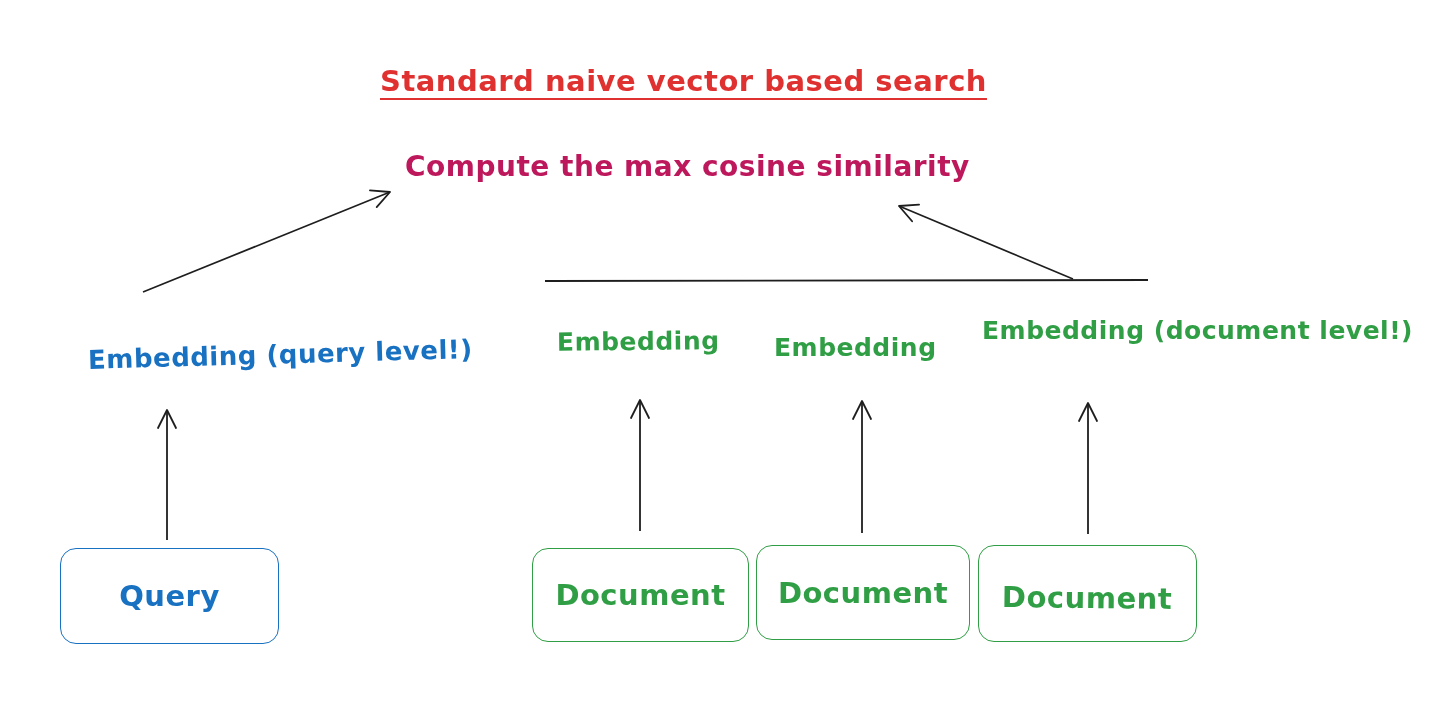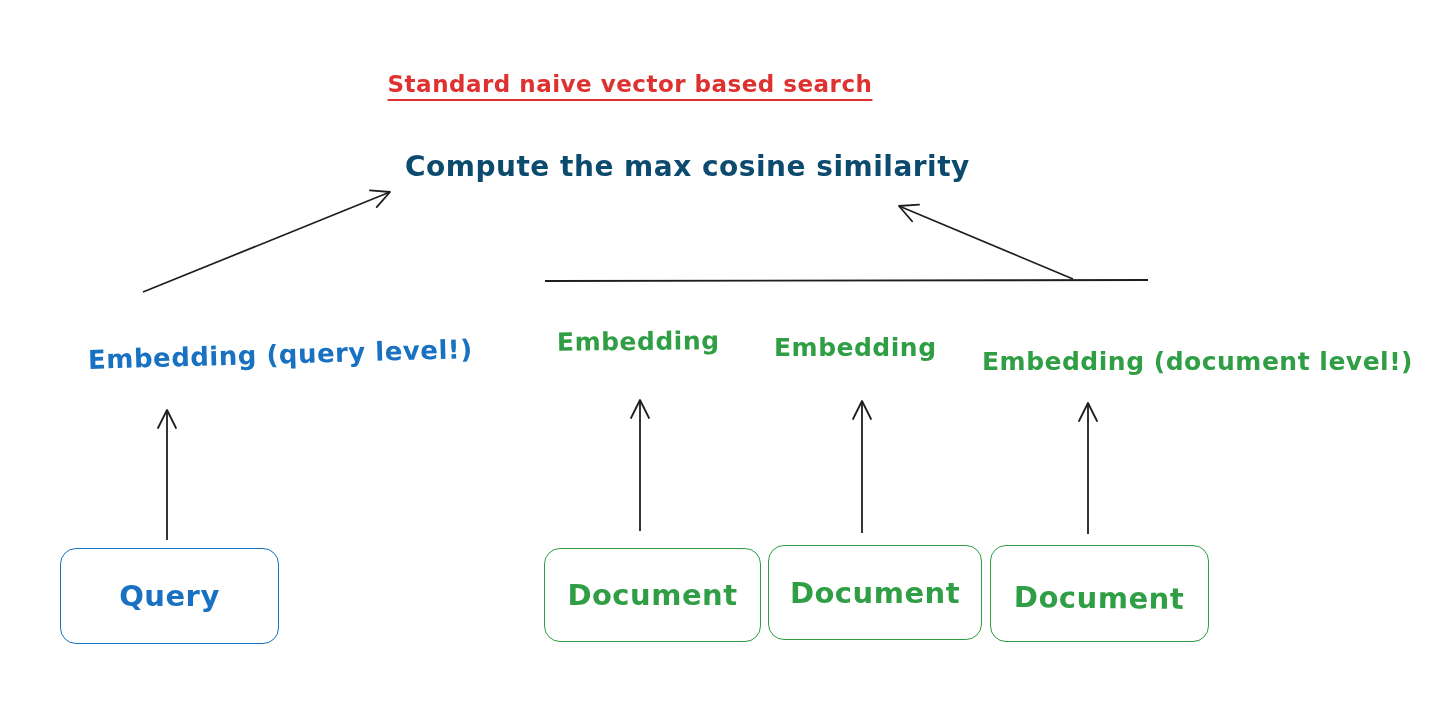--- a/index.html
+++ b/index.html
@@ -17,59 +17,58 @@
   }
   .abs { position: absolute; }
   .txt {
     text-align: center;
     white-space: nowrap;
     letter-spacing: 0.5px;
     font-weight: 600;
   }
   .title {
     left: 380px; top: 64px; width: 500px;
-    font-size: 23px;
+    font-size: 29px;
     color: #e03131;
     text-decoration: underline;
     text-decoration-color: #e03131;
     text-decoration-thickness: 2px;
     text-underline-offset: 7px;
-    margin-top: 7px;
   }
   .subtitle {
     left: 405px; top: 150px; width: 500px;
     font-size: 28px;
-    color: #0c4a6e;
+    color: #be185d;
   }
   .lbl-query-emb {
     left: 88px; top: 340px; width: 350px;
     font-size: 26px;
     color: #1971c2;
     transform: rotate(-1.6deg);
   }
   .lbl-emb { font-size: 25px; color: #2f9e44; }
   .lbl-emb1 { left: 557px; top: 327px; width: 152px; transform: rotate(-0.6deg); }
   .lbl-emb2 { left: 774px; top: 333px; width: 152px; }
-  .lbl-emb3 { left: 982px; top: 347px; width: 410px; text-align: right; }
+  .lbl-emb3 { left: 982px; top: 316px; width: 410px; text-align: right; }
   .box {
     display: flex;
     align-items: center;
     justify-content: center;
     border-radius: 16px;
     background: #ffffff;
     font-size: 29px;
     font-weight: 600;
     letter-spacing: 0.5px;
   }
   .box-query {
     left: 60px; top: 548px; width: 217px; height: 94px;
     border: 1.7px solid #1971c2;
     color: #1971c2;
   }
-  .box-doc { border: 1.7px solid #2f9e44; color: #2f9e44; margin-left: 12px; }
+  .box-doc { border: 1.7px solid #2f9e44; color: #2f9e44; }
   .box-doc1 { left: 532px; top: 548px; width: 215px; height: 92px; }
   .box-doc2 { left: 756px; top: 545px; width: 212px; height: 93px; }
   .box-doc3 { left: 978px; top: 545px; width: 217px; height: 95px; }
   .box-doc3 .box-text { transform: rotate(0.6deg) translateY(4px); }
   svg.lines { left: 0; top: 0; }
 </style>
 </head>
 <body>
 
 <div class="canvas">

